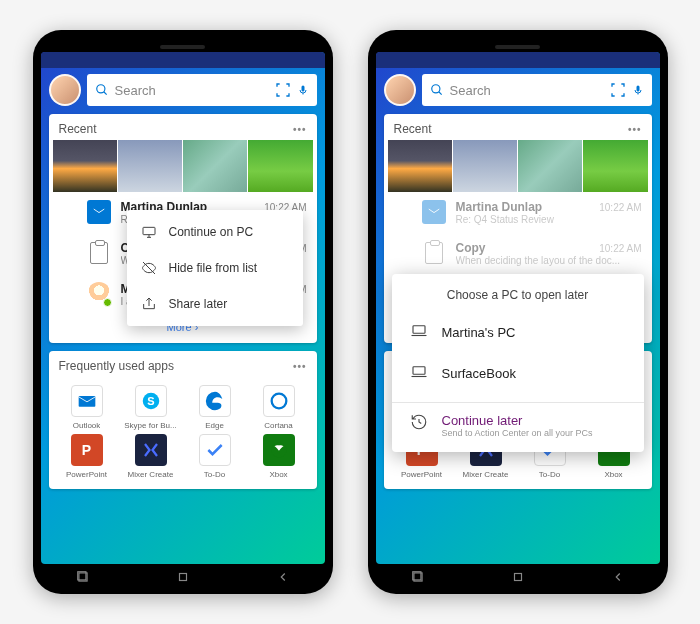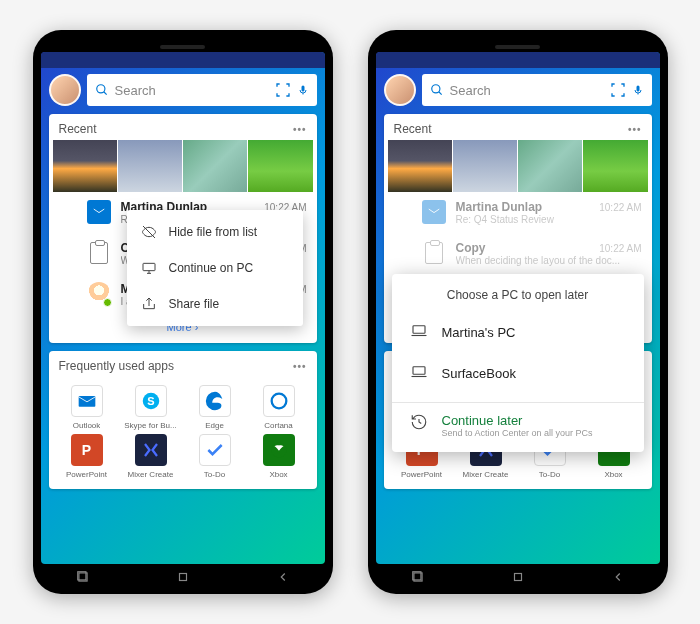--- a/index.html
+++ b/index.html
@@ -214,21 +214,21 @@
   .pc-item {
     display: flex;
     align-items: center;
     gap: 14px;
     padding: 10px 18px;
     font-size: 13px;
     color: #222;
   }
   .pc-divider { height:1px; background:#e5e5e5; margin-top: 8px; }
   .pc-later { padding: 10px 18px 14px; display:flex; gap:14px; align-items:flex-start; }
-  .pc-later-body .t { font-size: 13px; color:#15803d; }
+  .pc-later-body .t { font-size: 13px; color:#701a75; }
   .pc-later-body .s { font-size: 9px; color:#999; }
 
   
   .dim { opacity: 0.45; pointer-events: none; }
 </style>
 </head>
 <body>
 
 <div class="phone">
   <div class="phone-top">
@@ -378,42 +378,42 @@
               <span class="app-label">Xbox</span>
             </div>
         </div>
       </div>
     </div>
 
     <div class="context-menu ctx-left">
       <div class="ctx-item">
         <span class="ctx-icon">
             <svg width="16" height="16" viewBox="0 0 24 24" fill="none" stroke="#444" stroke-width="1.5">
-              <path d="M2 12s3-7 10-7 10 7 10 7-3 7-10 7S2 12 2 12z"></path>
-              <line x1="3" y1="3" x2="21" y2="21"></line>
+              <rect x="3" y="5" width="18" height="11" rx="1"></rect>
+              <path d="M9 20h6M12 16v4"></path>
             </svg>
           </span>
-        <span>Hide file from list</span>
+        <span>Continue on PC</span>
       </div>
       <div class="ctx-item">
         <span class="ctx-icon">
             <svg width="16" height="16" viewBox="0 0 24 24" fill="none" stroke="#444" stroke-width="1.5">
-              <rect x="3" y="5" width="18" height="11" rx="1"></rect>
-              <path d="M9 20h6M12 16v4"></path>
+              <path d="M2 12s3-7 10-7 10 7 10 7-3 7-10 7S2 12 2 12z"></path>
+              <line x1="3" y1="3" x2="21" y2="21"></line>
             </svg>
           </span>
-        <span>Continue on PC</span>
+        <span>Hide file from list</span>
       </div>
       <div class="ctx-item">
         <span class="ctx-icon">
             <svg width="16" height="16" viewBox="0 0 24 24" fill="none" stroke="#444" stroke-width="1.5">
               <path d="M4 12v7h16v-7M12 3v12M8 7l4-4 4 4"></path>
             </svg>
           </span>
-        <span>Share file</span>
+        <span>Share later</span>
       </div>
     </div>
   </div>
   <div class="nav-bar">
     <svg class="nav-btn" viewBox="0 0 24 24" fill="none" stroke="#888" stroke-width="2">
         <rect x="5" y="5" width="14" height="14"></rect>
         <rect x="3" y="3" width="14" height="14"></rect>
       </svg>
     <svg class="nav-btn" viewBox="0 0 24 24" fill="none" stroke="#888" stroke-width="2">
         <rect x="6" y="6" width="12" height="12"></rect>

